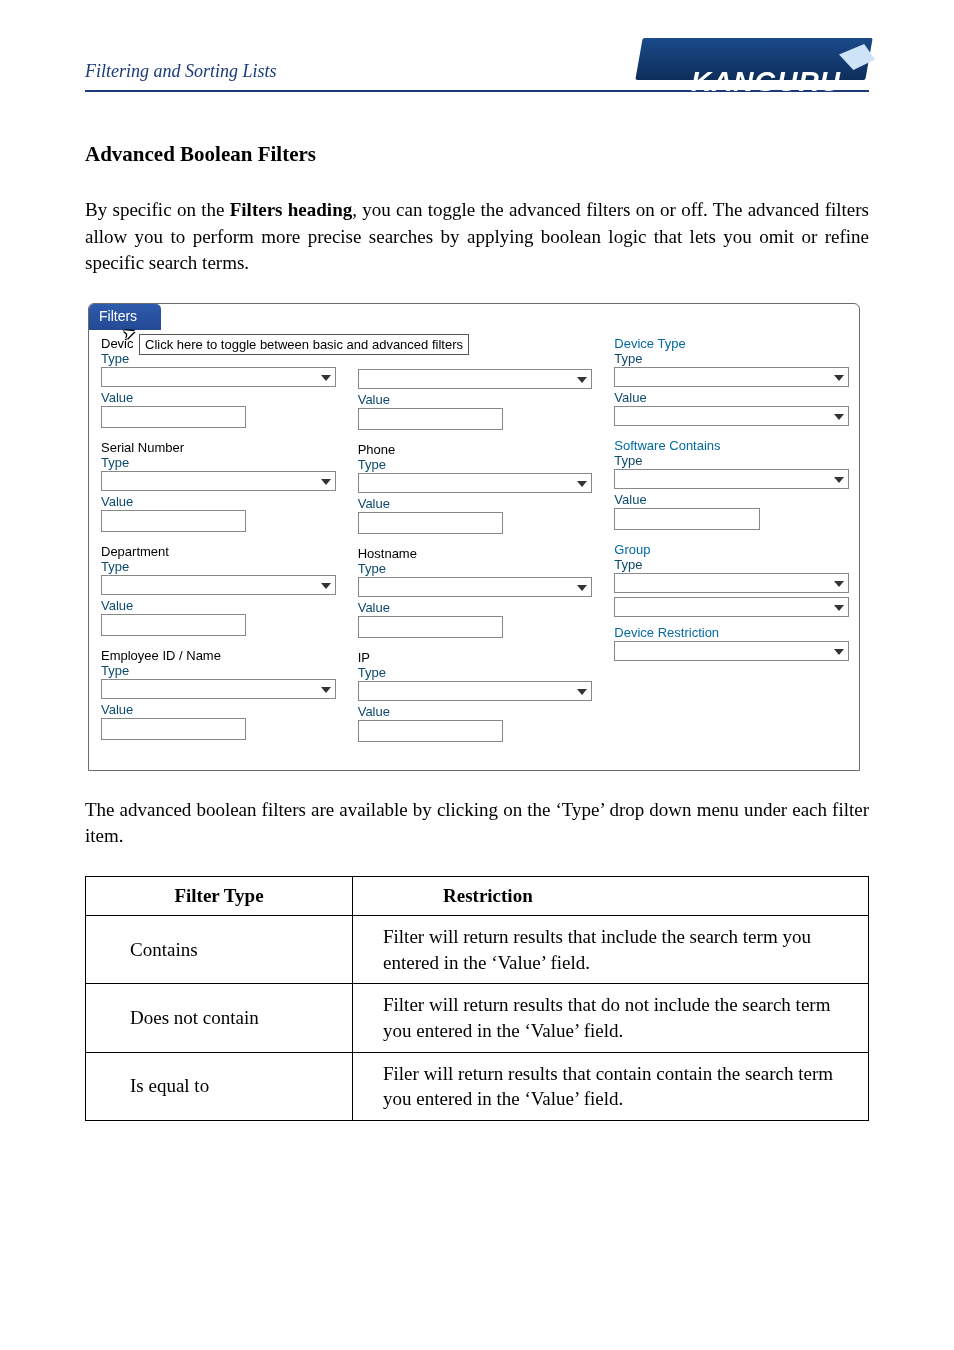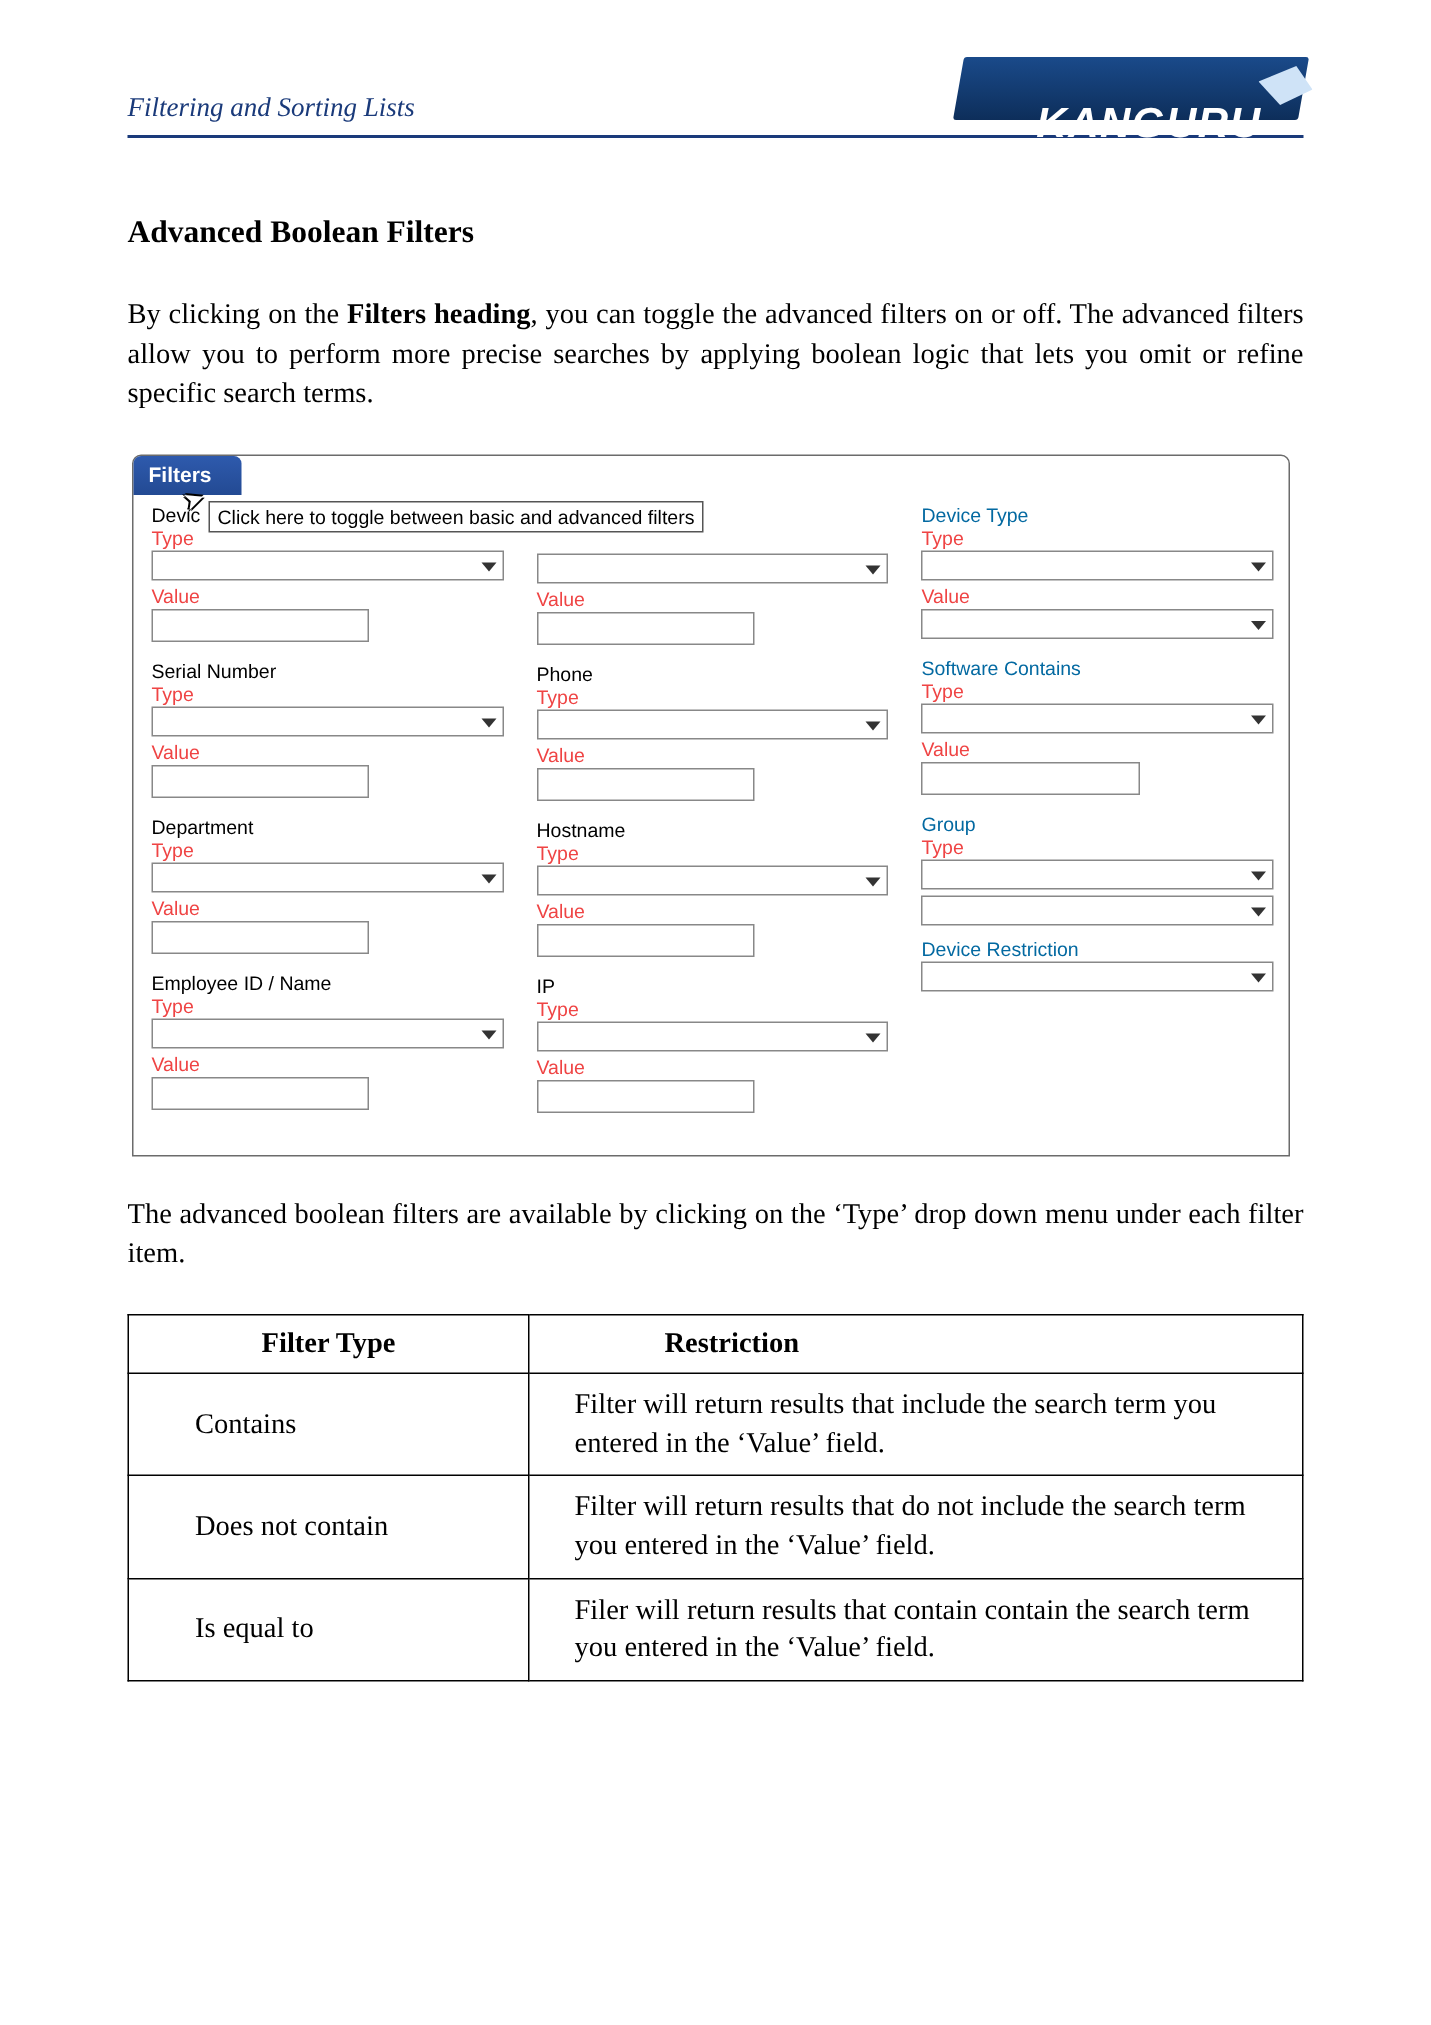--- a/index.html
+++ b/index.html
@@ -85,21 +85,21 @@
     border-radius: 6px 6px 0 0;
     margin: 0 0 26px 3px;
     width: 772px;
     box-sizing: border-box;
     font-family: Verdana, Arial, sans-serif;
     font-size: 13px;
   }
   .ui-title {
     background: linear-gradient(180deg,#2e5aad 0%, #234a93 100%);
     color: #fff;
-    font-weight: bold;
+    font-weight: normal;
     padding: 4px 22px 6px 10px;
     border-radius: 5px 5px 0 0;
     font-size: 14px;
     width: 72px;
     box-sizing: border-box;
     position: relative;
   }
   .cursor-icon {
     position: absolute;
     left: 34px;
@@ -135,21 +135,21 @@
     flex-direction: column;
   }
   .flabel {
     font-size: 13px;
     color: #000;
     margin-top: 2px;
   }
   .green { color: #0369a1; }
   .sublabel {
     font-size: 13px;
-    color: #ef4444;
+    color: #0c4a6e;
   }
   .select-mock {
     width: 100%;
     height: 20px;
     border: 1px solid #888;
     background: #fff;
     position: relative;
     margin: 1px 0 3px 0;
     box-sizing: border-box;
   }
@@ -225,21 +225,21 @@
       <div class="logo-banner"></div>
       <div class="logo-tail"></div>
       <div class="logo-text">KANGURU</div>
     </div>
   </div>
   <hr class="hr-top">
 
   <div class="section-title">Advanced Boolean Filters</div>
 
   <p class="para">
-    <span>By clicking on the </span><span class="bold">Filters heading</span><span>, you can toggle the advanced filters on or off. The advanced filters allow you to perform more precise searches by applying boolean logic that lets you omit or refine specific search terms.</span>
+    <span>By specific on the </span><span class="bold">Filters heading</span><span>, you can toggle the advanced filters on or off. The advanced filters allow you to perform more precise searches by applying boolean logic that lets you omit or refine specific search terms.</span>
   </p>
 
   <div class="ui-wrap">
     <div class="ui-title">
       <span>Filters</span>
       <span class="cursor-icon">➤</span>
     </div>
     <div class="ui-body">
       <div class="tooltip">Click here to toggle between basic and advanced filters</div>
 

